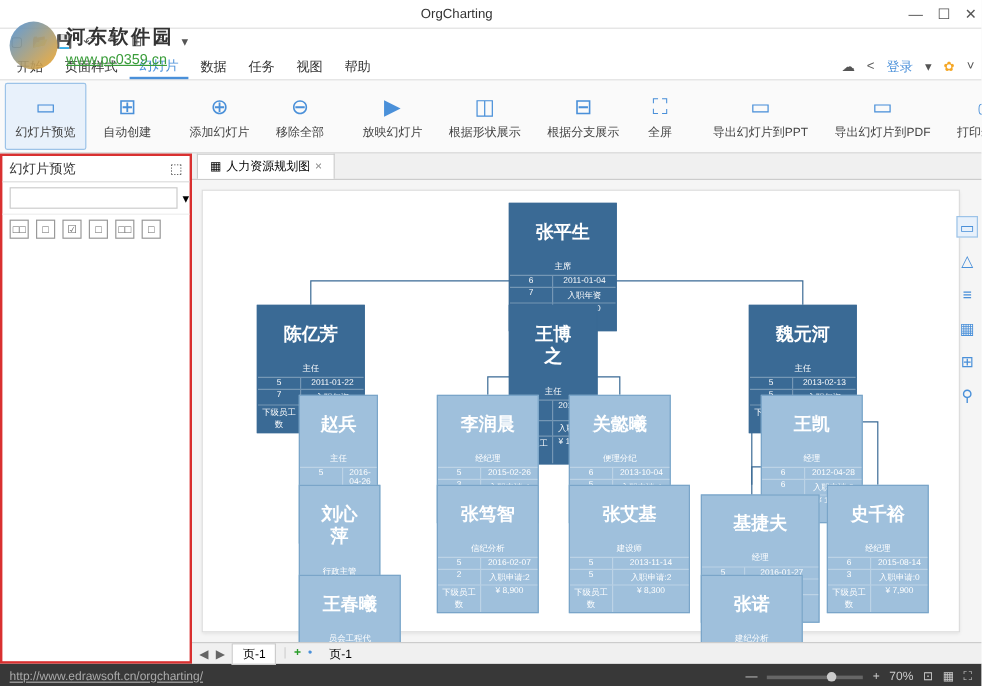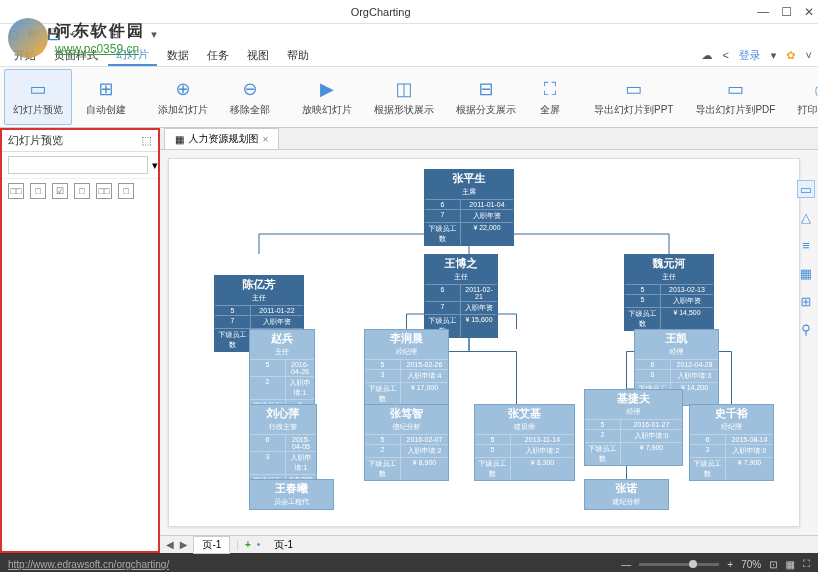--- a/index.html
+++ b/index.html
@@ -49,21 +49,21 @@
 .right-tools { position: absolute; right: 3px; top: 30px; width: 18px; display: flex; flex-direction: column; gap: 10px; }
 .right-tools span { width: 18px; height: 18px; display: flex; align-items: center; justify-content: center; color: #4a90d9; cursor: pointer; font-size: 13px; border: 1px solid transparent; }
 .right-tools span.active { background: #e8f1fb; border-color: #9cc3e8; }
 
 .org-chart { position: absolute; inset: 0; }
 .org-chart svg { position: absolute; inset: 0; width: 100%; height: 100%; pointer-events: none; }
 
 .node { position: absolute; background: #5b8db8; color: #fff; border: 1px solid #3a6a95; font-size: 8px; }
 .node.dark { background: #3a6a95; }
 .node.light { background: #9fc0dc; border-color: #7aa5c9; }
-.node-head { text-align: center; padding: 1px; font-size: 11px; font-weight: bold; }
+.node-head { text-align: center; padding: 14px; font-size: 15px; font-weight: bold; }
 .node-sub { text-align: center; font-size: 7px; padding: 0 2px 2px; }
 .node-row { display: flex; font-size: 7px; border-top: 1px solid rgba(255,255,255,0.3); }
 .node-row .k { flex: 0 0 36px; padding: 1px 2px; border-right: 1px solid rgba(255,255,255,0.3); text-align: center; }
 .node-row .v { flex: 1; padding: 1px 2px; text-align: center; }
 
 .page-tabs { height: 18px; display: flex; align-items: center; padding: 0 6px; gap: 6px; background: #f0f0f0; border-top: 1px solid #ccc; font-size: 10px; }
 .page-tabs .nav { color: #666; cursor: pointer; }
 .page-tabs .tab { padding: 1px 8px; background: #fff; border: 1px solid #ccc; }
 .page-tabs .add { color: #2a9d2a; font-weight: bold; cursor: pointer; }
 
@@ -230,21 +230,21 @@
               </div>
               <div class="node-row">
                 <span class="k">7</span>
                 <span class="v">入职年资</span>
               </div>
               <div class="node-row">
                 <span class="k">下级员工数</span>
                 <span class="v">¥ 22,000</span>
               </div>
             </div>
-            <div class="node dark" style="left: 45px; top: 95px; width: 90px; margin-top: 21px;">
+            <div class="node dark" style="left: 45px; top: 95px; width: 90px;">
               <div class="node-head">陈亿芳</div>
               <div class="node-sub">主任</div>
               <div class="node-row">
                 <span class="k">5</span>
                 <span class="v">2011-01-22</span>
               </div>
               <div class="node-row">
                 <span class="k">7</span>
                 <span class="v">入职年资</span>
               </div>
@@ -314,20 +314,36 @@
               </div>
               <div class="node-row">
                 <span class="k">3</span>
                 <span class="v">入职申请:4</span>
               </div>
               <div class="node-row">
                 <span class="k">下级员工数</span>
                 <span class="v">¥ 17,000</span>
               </div>
             </div>
+            <div class="node light" style="left: 305px; top: 170px; width: 85px;">
+              <div class="node-head">关懿曦</div>
+              <div class="node-sub">便理分纪</div>
+              <div class="node-row">
+                <span class="k">6</span>
+                <span class="v">2013-10-04</span>
+              </div>
+              <div class="node-row">
+                <span class="k">5</span>
+                <span class="v">入职申请:4</span>
+              </div>
+              <div class="node-row">
+                <span class="k">下级员工数</span>
+                <span class="v">¥ 14,000</span>
+              </div>
+            </div>
             <div class="node light" style="left: 195px; top: 245px; width: 85px;">
               <div class="node-head">张笃智</div>
               <div class="node-sub">信纪分析</div>
               <div class="node-row">
                 <span class="k">5</span>
                 <span class="v">2016-02-07</span>
               </div>
               <div class="node-row">
                 <span class="k">2</span>
                 <span class="v">入职申请:2</span>
@@ -378,21 +394,21 @@
               </div>
               <div class="node-row">
                 <span class="k">6</span>
                 <span class="v">入职申请:3</span>
               </div>
               <div class="node-row">
                 <span class="k">下级员工数</span>
                 <span class="v">¥ 14,200</span>
               </div>
             </div>
-            <div class="node light" style="left: 415px; top: 230px; width: 99px;">
+            <div class="node light" style="left: 415px; top: 253px; width: 99px;">
               <div class="node-head">基捷夫</div>
               <div class="node-sub">经理</div>
               <div class="node-row">
                 <span class="k">5</span>
                 <span class="v">2016-01-27</span>
               </div>
               <div class="node-row">
                 <span class="k">2</span>
                 <span class="v">入职申请:0</span>
               </div>

